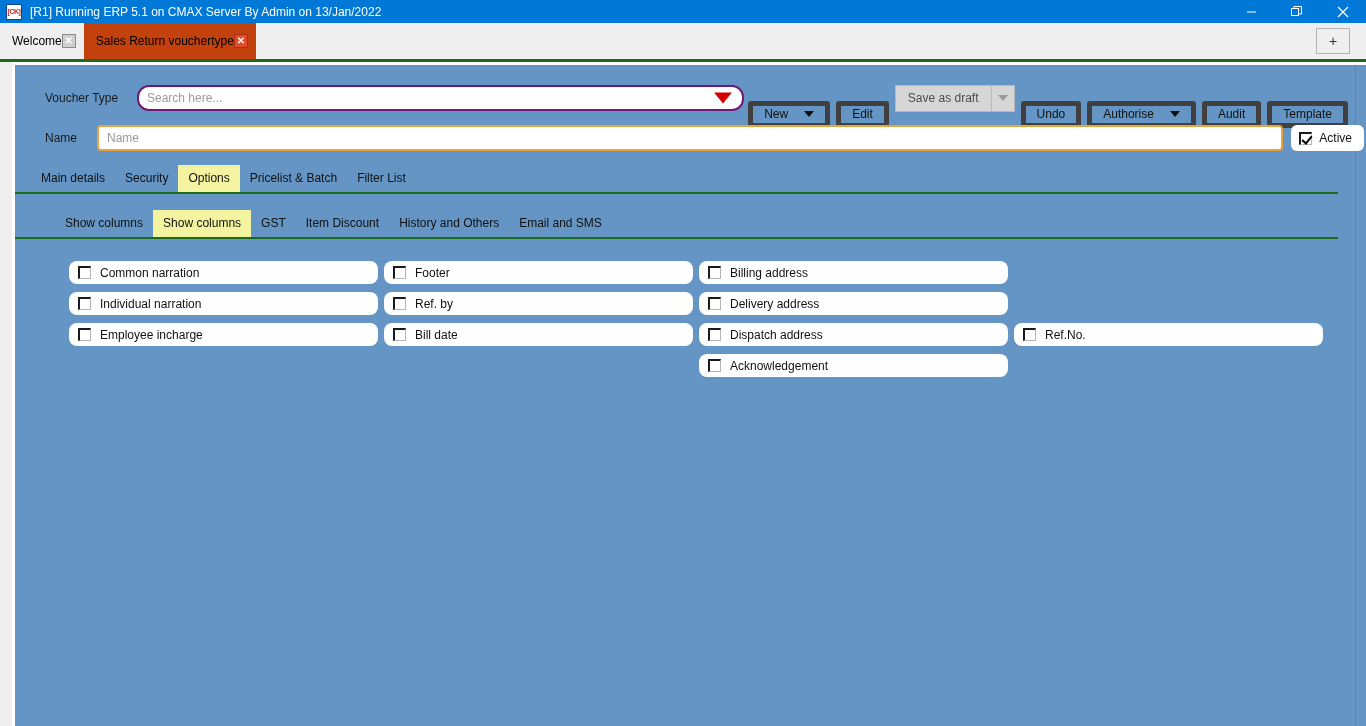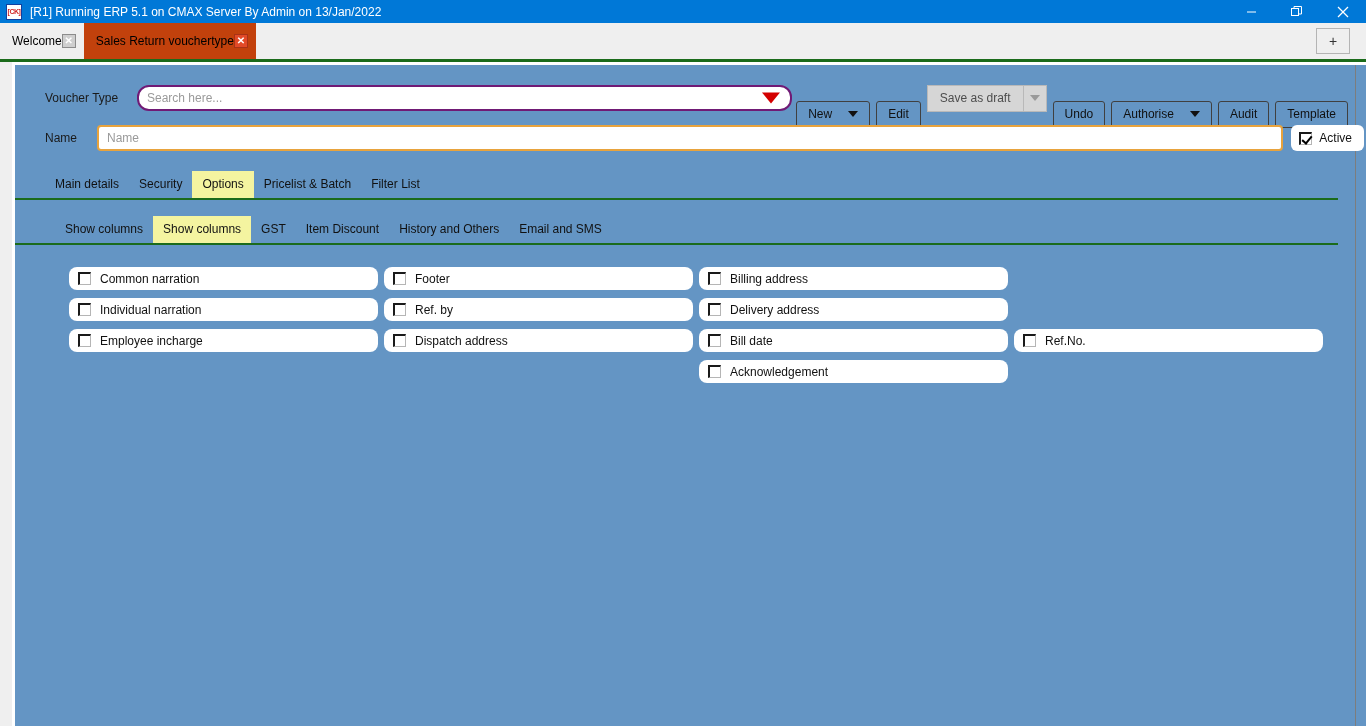--- a/index.html
+++ b/index.html
@@ -143,21 +143,21 @@
     position: absolute; right: 10px; top: 50%;
     transform: translateY(-50%);
     width: 0; height: 0;
     border-left: 9px solid transparent;
     border-right: 9px solid transparent;
     border-top: 11px solid #d40000;
   }
   .toolbar { display: flex; align-items: center; gap: 6px; }
   .tbtn {
     height: 27px;
-    border: 1px solid #404040;
+    border: 5px solid #404040;
     background: transparent;
     border-radius: 3px;
     font-size: 12px; color: #111;
     display: flex; align-items: center; justify-content: center;
     padding: 0 11px;
     white-space: nowrap;
     gap: 16px;
     margin-top: 32px;
   }
   .tbtn.plain { gap: 0; }
@@ -233,22 +233,22 @@
     width: 4px; height: 8px;
     border-right: 2px solid #000;
     border-bottom: 2px solid #000;
     transform: rotate(40deg);
   }
   .active-box .txt { font-size: 12px; color: #111; }
 
   
   .tabrow {
     display: flex; align-items: stretch;
-    padding-left: 30px;
-    margin-top: 16px;
+    padding-left: 16px;
+    margin-top: 10px;
     border-bottom: 2px solid #1b6b1b;
     margin-right: 28px;
   }
   .tabrow.sub {
     padding-left: 40px;
     margin-top: 16px;
   }
   .tabitem {
     font-size: 12px; color: #111;
     padding: 6px 10px 7px 10px;
@@ -428,25 +428,25 @@
           <div class="field-cell empty"></div>
         </div>
 
         <div class="field-row">
           <div class="field-cell">
             <span class="cb"></span>
             <span class="txt">Employee incharge</span>
           </div>
           <div class="field-cell">
             <span class="cb"></span>
+            <span class="txt">Bill date</span>
+          </div>
+          <div class="field-cell">
+            <span class="cb"></span>
             <span class="txt">Dispatch address</span>
-          </div>
-          <div class="field-cell">
-            <span class="cb"></span>
-            <span class="txt">Bill date</span>
           </div>
           <div class="field-cell">
             <span class="cb"></span>
             <span class="txt">Ref.No.</span>
           </div>
         </div>
 
         <div class="field-row">
           <div class="field-cell empty"></div>
           <div class="field-cell empty"></div>

